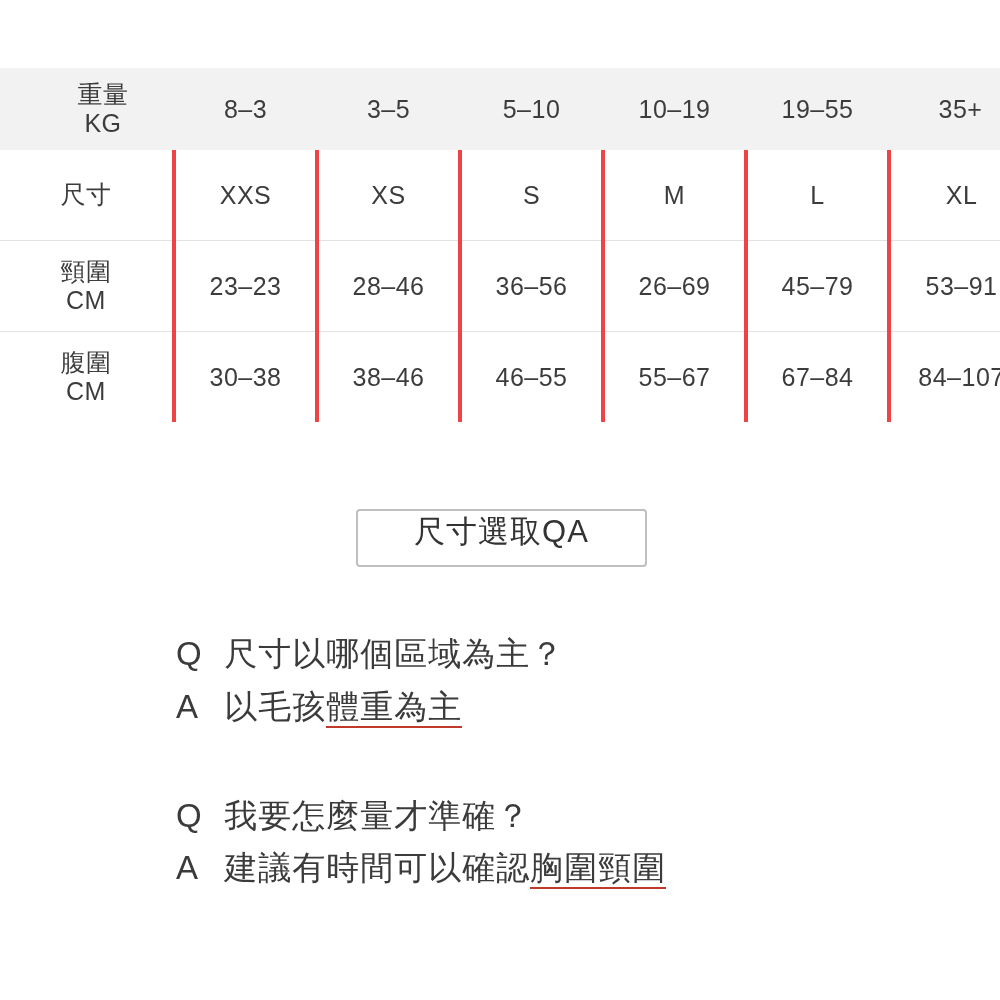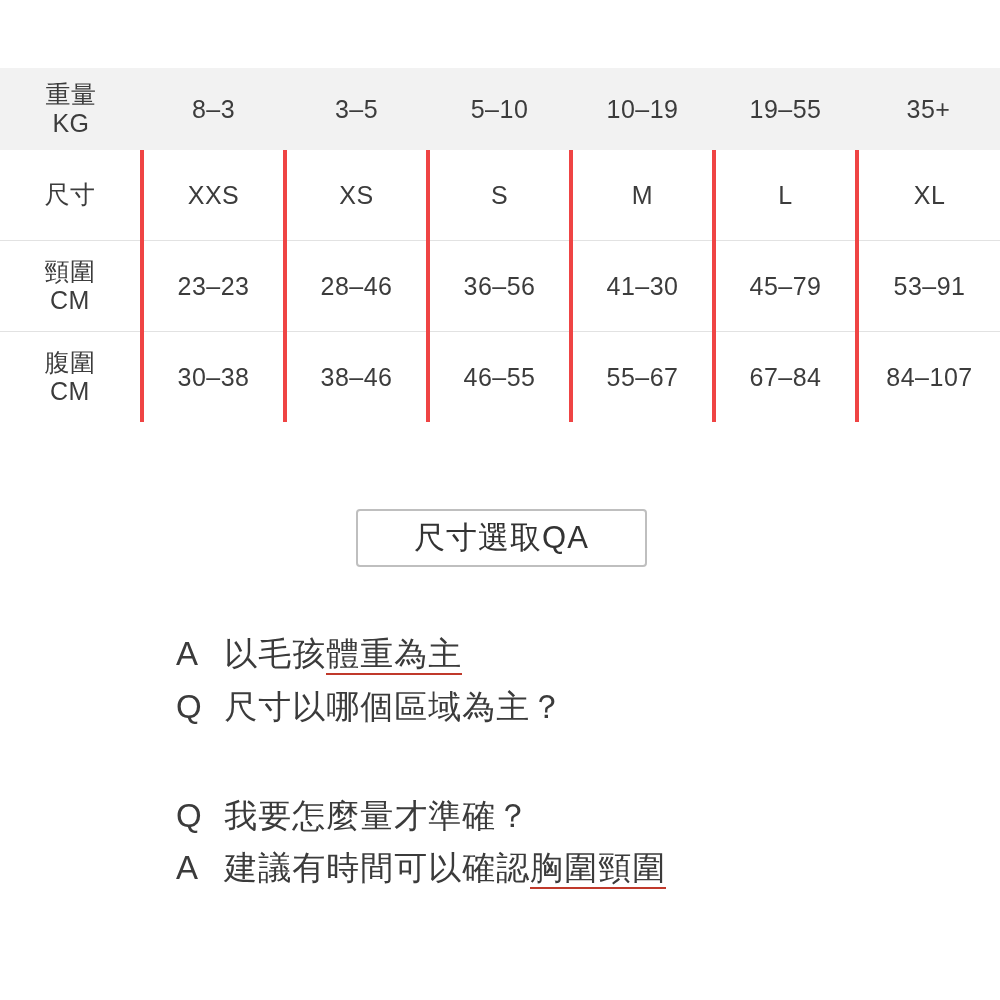--- a/index.html
+++ b/index.html
@@ -61,35 +61,35 @@
   td.rowlabel {
     width: 142px;
     font-size: 25px;
     line-height: 1.18;
     color: #3c3c3c;
   }
   td.rowlabel .l1 { display: block; }
   td.rowlabel .l2 { display: block; }
   tr.row-weight td.rowlabel {
     background: #e8e8e8;
+    padding-left: 32px;
   }
   .cell-col { width: 143px; }
   .num { white-space: nowrap; }
 
   
   .qa-box {
     position: absolute;
     left: 356px;
     top: 509px;
     width: 291px;
     height: 58px;
     border: 2px solid #bfbfbf;
     border-radius: 4px;
     display: flex;
-    align-items: center;
     justify-content: center;
     box-sizing: border-box;
   }
   .qa-box span {
     font-size: 31px;
     letter-spacing: 1px;
     color: #333333;
   }
 
   
@@ -148,21 +148,21 @@
         <td class="cell-col">XL</td>
       </tr>
       <tr class="row-neck">
         <td class="rowlabel">
           <span class="l1">頸圍</span>
           <span class="l2">CM</span>
         </td>
         <td class="cell-col num">23–23</td>
         <td class="cell-col num">28–46</td>
         <td class="cell-col num">36–56</td>
-        <td class="cell-col num">41–30</td>
+        <td class="cell-col num">26–69</td>
         <td class="cell-col num">45–79</td>
         <td class="cell-col num">53–91</td>
       </tr>
       <tr class="row-belly">
         <td class="rowlabel">
           <span class="l1">腹圍</span>
           <span class="l2">CM</span>
         </td>
         <td class="cell-col num">30–38</td>
         <td class="cell-col num">38–46</td>
@@ -176,27 +176,27 @@
   </div>
 
   <div class="qa-box">
     <span>尺寸選取QA</span>
   </div>
 
   <div class="qa-list">
 
     <div class="qa-group">
       <div class="qa-line">
+        <span class="qa-tag">Q</span>
+        <span>尺寸以哪個區域為主？</span>
+      </div>
+      <div class="qa-line">
         <span class="qa-tag">A</span>
         <span>以毛孩</span><span class="u-red">體重為主</span>
       </div>
-      <div class="qa-line">
-        <span class="qa-tag">Q</span>
-        <span>尺寸以哪個區域為主？</span>
-      </div>
     </div>
 
     <div class="qa-group">
       <div class="qa-line">
         <span class="qa-tag">Q</span>
         <span>我要怎麼量才準確？</span>
       </div>
       <div class="qa-line">
         <span class="qa-tag">A</span>
         <span>建議有時間可以確認</span><span class="u-red">胸圍頸圍</span>

